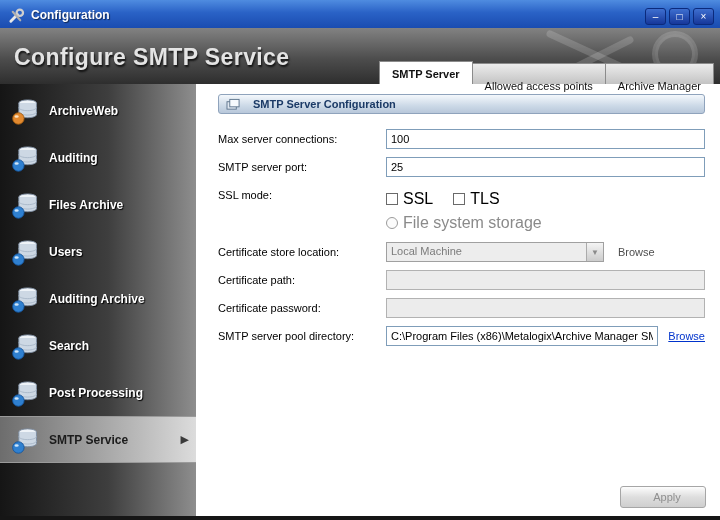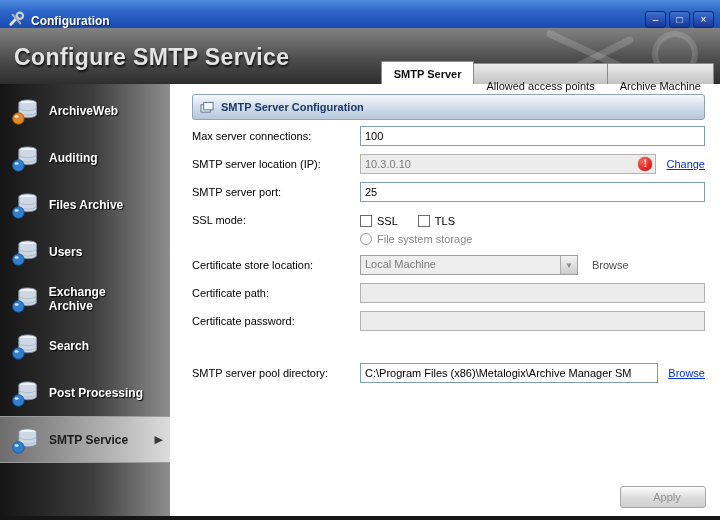--- a/index.html
+++ b/index.html
@@ -1,71 +1,71 @@
 <!DOCTYPE html>
 <html><head>
 <meta charset="utf-8">
 <style>
   * { margin:0; padding:0; box-sizing:border-box; font-family:"Liberation Sans","DejaVu Sans",sans-serif; }
   html,body { width:720px; height:520px; overflow:hidden; background:#fff; }
   .window { width:720px; height:520px; display:flex; flex-direction:column; border-bottom:4px solid #161616; }
 
   
-  .titlebar { height:28px; background:linear-gradient(180deg,#4f8ce0 0%,#2a62c6 45%,#1a4cb0 100%); display:flex; align-items:flex-end; padding:0 6px; flex-shrink:0; }
+  .titlebar { height:28px; background:linear-gradient(180deg,#4f8ce0 0%,#2a62c6 45%,#1a4cb0 100%); display:flex; align-items:flex-start; padding:8px 6px; flex-shrink:0; }
   .title-icon { width:17px; height:17px; margin-left:2px; }
   .title-text { color:#fff; font-weight:bold; font-size:12px; margin-left:6px; text-shadow:1px 1px 1px rgba(0,0,0,.55); }
   .win-controls { margin-left:auto; display:flex; gap:3px; }
   .win-btn { width:21px; height:17px; background:linear-gradient(180deg,#3e6fd0 0%,#16379a 100%); border:1px solid #0b2a7c; color:#fff; font-size:10px; line-height:14px; text-align:center; border-radius:3px; cursor:pointer; padding:0; }
 
   
   .header { height:56px; background:linear-gradient(180deg,#828282 0%,#4d4d4d 55%,#2e2e2e 100%); position:relative; flex-shrink:0; }
   .page-title { color:#e4e4e4; font-size:23px; font-weight:bold; padding:16px 0 0 14px; text-shadow:1px 2px 2px rgba(0,0,0,.75); letter-spacing:.4px; }
   .watermark { position:absolute; right:0; top:0; pointer-events:none; }
   .tabs { position:absolute; right:6px; bottom:0; display:flex; z-index:2; }
   .tab { height:21px; padding:16px 12px 0; font-size:11px; background:linear-gradient(180deg,#ececec,#c3c3c3); border:1px solid #8b8b8b; border-bottom:none; color:#111; cursor:pointer; white-space:nowrap; }
   .tab + .tab { border-left:none; }
   .tab.active { background:#fff; font-weight:bold; height:23px; margin-top:-2px; padding-top:6px; }
 
   
   .content { flex:1; display:flex; min-height:0; }
-  .sidebar { width:170px; background:linear-gradient(90deg,#151515 0%,#3e3e3e 55%,#8e8e8e 100%); display:flex; flex-direction:column; padding-top:3px; flex-shrink:0; }
+  .sidebar { width:196px; background:linear-gradient(90deg,#151515 0%,#3e3e3e 55%,#8e8e8e 100%); display:flex; flex-direction:column; padding-top:3px; flex-shrink:0; }
   .side-item { height:47px; display:flex; align-items:center; gap:9px; padding-left:10px; padding-right:18px; color:#fff; font-size:12px; font-weight:bold; cursor:pointer; text-shadow:1px 1px 1px #000; }
   .side-item.selected { background:linear-gradient(90deg,#6d6d6d 0%,#b9b9b9 70%,#dcdcdc 100%); position:relative; border-top:1px solid #9a9a9a; border-bottom:1px solid #9a9a9a; }
   .side-item .arrow { position:absolute; right:7px; color:#3a3a3a; font-size:11px; text-shadow:none; }
 
   .main { flex:1; background:#fff; position:relative; padding:10px 15px 0 22px; min-width:0; }
-  .section-bar { height:26px; background:linear-gradient(180deg,#f4f8fc 0%,#ccd9e7 60%,#b8c7da 100%); border:1px solid #8fa3bc; border-radius:3px; display:flex; align-items:center; gap:6px; padding:0 7px; margin-bottom:6px; }
+  .section-bar { height:20px; background:linear-gradient(180deg,#f4f8fc 0%,#ccd9e7 60%,#b8c7da 100%); border:1px solid #8fa3bc; border-radius:3px; display:flex; align-items:center; gap:12px; padding:0 7px; margin-bottom:15px; }
   .section-title { font-size:11px; font-weight:bold; color:#1b3a66; }
 
   .row { display:flex; align-items:center; margin-bottom:8px; }
   .row label { width:168px; font-size:11px; color:#000; flex-shrink:0; }
   .txt { flex:1; height:20px; border:1px solid #7f9db9; font-size:11px; padding:1px 4px; min-width:0; }
   .txt.disabled { background:#ececec; color:#7a7a7a; border-color:#b2b2b2; }
   .link { font-size:11px; color:#0033cc; text-decoration:underline; margin-left:10px; cursor:pointer; white-space:nowrap; }
 
   .ip-wrap { flex:1; position:relative; display:flex; min-width:0; }
   .ip-wrap .txt { padding-right:24px; }
   .err-icon { position:absolute; right:4px; top:3px; width:14px; height:14px; border-radius:50%; background:radial-gradient(circle at 35% 30%,#ff6a5a,#c40000); color:#fff; font-size:10px; font-weight:bold; text-align:center; line-height:14px; box-shadow:0 0 1px #800; }
 
   .ssl-row { align-items:flex-start; margin-top:12px; }
-  .ssl-controls { display:flex; flex-direction:column; gap:6px; font-size:11px; padding-top:1px; }
+  .ssl-controls { display:flex; flex-direction:column; gap:6px; font-size:16px; padding-top:1px; }
   .cb-line { display:flex; gap:20px; }
   .cb, .radio { display:flex; align-items:center; gap:5px; cursor:pointer; }
   .cb-box { width:12px; height:12px; border:1px solid #6a6a6a; background:#fff; display:inline-block; }
   .radio-circ { width:12px; height:12px; border:1px solid #9b9b9b; border-radius:50%; background:#fbfbfb; display:inline-flex; align-items:center; justify-content:center; }
   .radio-circ.on::after { content:""; width:5px; height:5px; border-radius:50%; background:#6a7a6a; }
   .radio .lbl { color:#8a8a8a; }
 
   .store-row { margin-top:10px; }
   .combo { width:218px; height:20px; border:1px solid #a0a0a0; background:#ededed; display:flex; align-items:stretch; font-size:11px; color:#7c7c7c; }
   .combo .val { flex:1; padding:2px 4px; overflow:hidden; white-space:nowrap; }
   .combo .dd-btn { width:17px; background:linear-gradient(180deg,#f4f4f4,#cccccc); border-left:1px solid #ababab; display:flex; align-items:center; justify-content:center; color:#8a8a8a; font-size:8px; }
   .browse-gray { font-size:11px; color:#4e4e4e; margin-left:14px; }
 
-  .pool-row { margin-top:32px;justify-content:flex-end; }
+  .pool-row { margin-top:8px;justify-content:flex-end; }
   .apply-btn { position:absolute; right:14px; bottom:8px; width:86px; height:22px; font-size:11px; color:#8f8f8f; background:linear-gradient(180deg,#fdfdfd 0%,#dedede 50%,#cfcfcf 100%); border:1px solid #a6a6a6; border-radius:3px;padding-left:8px; }
 </style>
 </head>
 <body>
 
 <div class="window">
 
   <div class="titlebar">
     <svg class="title-icon" viewBox="0 0 18 18">
       <path d="M3 14 L10 7" stroke="#e8e8e8" stroke-width="3" stroke-linecap="round"></path>
@@ -85,21 +85,21 @@
       <g stroke="rgba(255,255,255,0.16)" fill="rgba(255,255,255,0.06)" stroke-width="7" stroke-linecap="round">
         <path d="M40 72 L160 12"></path>
         <path d="M80 6 L215 68"></path>
       </g>
       <circle cx="205" cy="26" r="20" fill="rgba(255,255,255,0.05)" stroke="rgba(255,255,255,0.15)" stroke-width="6"></circle>
     </svg>
     <div class="page-title">Configure SMTP Service</div>
     <div class="tabs">
       <div class="tab active">SMTP Server</div>
       <div class="tab">Allowed access points</div>
-      <div class="tab">Archive Machine</div>
+      <div class="tab">Archive Manager</div>
     </div>
   </div>
 
   <div class="content">
 
     <div class="sidebar">
 
       <div class="side-item">
         <svg width="30" height="30" viewBox="0 0 34 34">
           <ellipse cx="20" cy="8" rx="10" ry="3.6" fill="#eef3f8" stroke="#7d8da2"></ellipse>
@@ -146,21 +146,21 @@
       </div>
 
       <div class="side-item">
         <svg width="30" height="30" viewBox="0 0 34 34">
           <ellipse cx="20" cy="8" rx="10" ry="3.6" fill="#eef3f8" stroke="#7d8da2"></ellipse>
           <path d="M10 8v13c0 2 4.5 3.6 10 3.6s10-1.6 10-3.6V8" fill="#cdd8e4" stroke="#7d8da2"></path>
           <path d="M10 13c0 2 4.5 3.6 10 3.6s10-1.6 10-3.6M10 18c0 2 4.5 3.6 10 3.6s10-1.6 10-3.6" fill="none" stroke="#a6b5c6"></path>
           <circle cx="9.5" cy="25.5" r="6.5" fill="#2f80d0" stroke="#14549c"></circle>
           <ellipse cx="7.5" cy="23.2" rx="2.4" ry="1.5" fill="#cfe6fa"></ellipse>
         </svg>
-        <span>Exchange Archive</span>
+        <span>Auditing Archive</span>
       </div>
 
       <div class="side-item">
         <svg width="30" height="30" viewBox="0 0 34 34">
           <ellipse cx="20" cy="8" rx="10" ry="3.6" fill="#eef3f8" stroke="#7d8da2"></ellipse>
           <path d="M10 8v13c0 2 4.5 3.6 10 3.6s10-1.6 10-3.6V8" fill="#cdd8e4" stroke="#7d8da2"></path>
           <path d="M10 13c0 2 4.5 3.6 10 3.6s10-1.6 10-3.6M10 18c0 2 4.5 3.6 10 3.6s10-1.6 10-3.6" fill="none" stroke="#a6b5c6"></path>
           <circle cx="9.5" cy="25.5" r="6.5" fill="#2f80d0" stroke="#14549c"></circle>
           <ellipse cx="7.5" cy="23.2" rx="2.4" ry="1.5" fill="#cfe6fa"></ellipse>
         </svg>
@@ -200,28 +200,20 @@
           <rect x="4" y="1.5" width="10" height="8" fill="#f6fafd" stroke="#5d748c"></rect>
         </svg>
         <span class="section-title">SMTP Server Configuration</span>
       </div>
 
       <div class="row">
         <label>Max server connections:</label>
         <input class="txt" type="text" value="100" style="">
       </div>
 
-      <div class="row">
-        <label>SMTP server location (IP):</label>
-        <span class="ip-wrap">
-          <input class="txt disabled" type="text" disabled="" value="10.3.0.10" style="">
-          <span class="err-icon">!</span>
-        </span>
-        <a class="link">Change</a>
-      </div>
 
       <div class="row">
         <label>SMTP server port:</label>
         <input class="txt" type="text" value="25" style="">
       </div>
 
 
       <div class="row ssl-row">
         <label>SSL mode:</label>
         <div class="ssl-controls">

